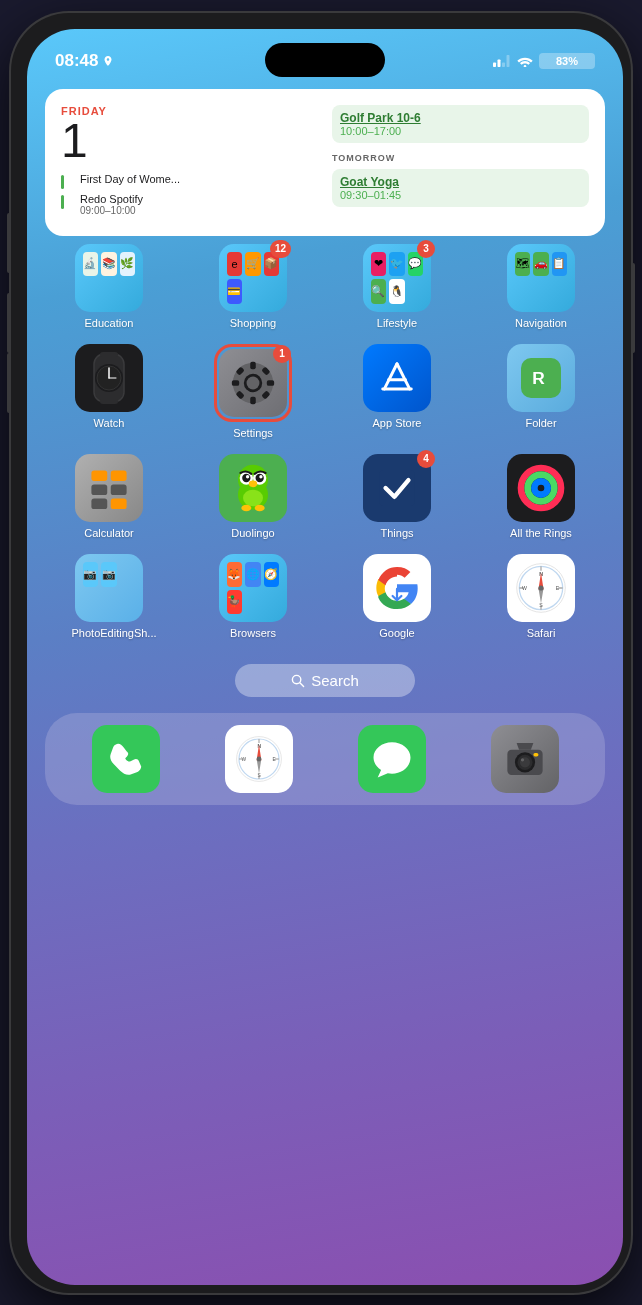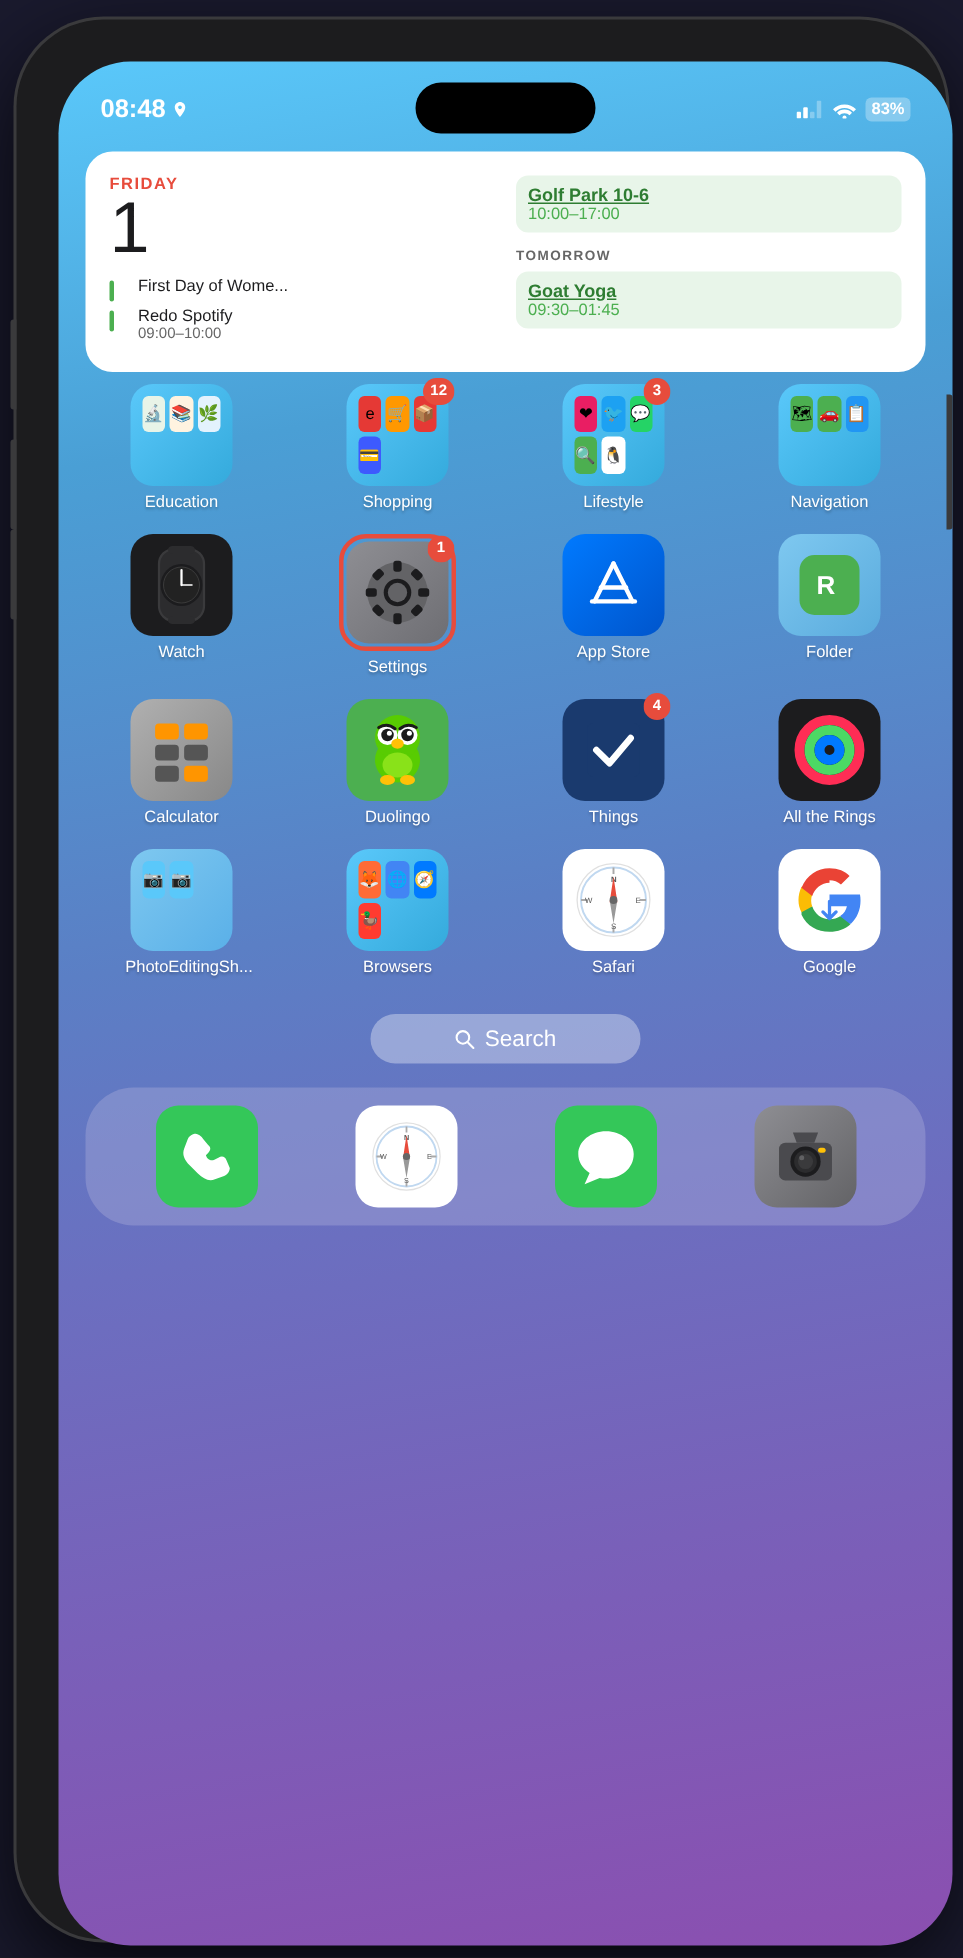--- a/index.html
+++ b/index.html
@@ -38,21 +38,21 @@
       right: -4px;
       top: 250px;
       width: 4px;
       height: 90px;
       background: #3a3a3c;
       border-radius: 0 2px 2px 0;
     }
     .phone-screen {
       width: 596px;
       height: 1256px;
-      margin: 28px;
+      margin: 16px;
       border-radius: 48px;
       overflow: hidden;
       background: linear-gradient(170deg, #5ac8fa 0%, #4a9fd5 20%, #5b7fc5 45%, #6b6fc0 60%, #7b5eb8 80%, #8b4fb0 100%);
       position: relative;
     }
     
     .status-bar {
       display: flex;
       justify-content: space-between;
       align-items: center;
@@ -75,21 +75,21 @@
       gap: 6px;
     }
     .status-icons svg {
       fill: white;
     }
     .battery-icon {
       display: flex;
       align-items: center;
       background: rgba(255,255,255,0.3);
       border-radius: 4px;
-      padding: 2px 4px;
+      padding: 2px 17px;
       font-size: 11px;
       color: white;
       font-weight: 600;
     }
     
     .dynamic-island {
       position: absolute;
       top: 14px;
       left: 50%;
       transform: translateX(-50%);
@@ -610,60 +610,60 @@
               <div class="sub-app" style="background:#007aff;">🧭</div>
               <div class="sub-app" style="background:#ff3b30;">🦆</div>
             </div>
           </div>
         </div>
         <div class="app-label">Browsers</div>
       </div>
 
       <div class="app-item">
         <div class="app-icon-wrapper">
-          <div class="app-icon bg-safari" style="background:white;">
-
-            <svg width="52" height="52" viewBox="0 0 60 60">
-              <circle cx="30" cy="30" r="28" fill="white" stroke="#e0e0e0" stroke-width="1"></circle>
-              <circle cx="30" cy="30" r="25" fill="none" stroke="#c0d8f0" stroke-width="1.5"></circle>
-
-              <line x1="30" y1="5" x2="30" y2="10" stroke="#aaa" stroke-width="1.5"></line>
-              <line x1="30" y1="50" x2="30" y2="55" stroke="#aaa" stroke-width="1.5"></line>
-              <line x1="5" y1="30" x2="10" y2="30" stroke="#aaa" stroke-width="1.5"></line>
-              <line x1="50" y1="30" x2="55" y2="30" stroke="#aaa" stroke-width="1.5"></line>
-
-              <text x="28" y="16" font-size="6" fill="#555" font-family="sans-serif" font-weight="bold">N</text>
-              <text x="28" y="52" font-size="6" fill="#555" font-family="sans-serif">S</text>
-              <text x="47" y="32" font-size="6" fill="#555" font-family="sans-serif">E</text>
-              <text x="8" y="32" font-size="6" fill="#555" font-family="sans-serif">W</text>
-
-              <polygon points="30,12 27,32 30,30 33,32" fill="#e74c3c"></polygon>
-              <polygon points="30,48 27,30 30,32 33,30" fill="#999"></polygon>
-              <circle cx="30" cy="30" r="3" fill="#666"></circle>
-            </svg>
-          </div>
-        </div>
-        <div class="app-label">Safari</div>
-      </div>
-
-      <div class="app-item">
-        <div class="app-icon-wrapper">
           <div class="app-icon bg-white-app">
 
             <svg width="44" height="44" viewBox="0 0 50 50">
               <path d="M48.5 25.5c0-1.6-.1-3.2-.4-4.7H25v8.9h13.2c-.6 3-2.3 5.5-4.9 7.2v6h7.9c4.6-4.2 7.3-10.5 7.3-17.4z" fill="#4285f4"></path>
               <path d="M25 49c6.5 0 11.9-2.1 15.9-5.7l-7.9-6c-2.1 1.4-4.8 2.3-7.9 2.3-6.1 0-11.3-4.1-13.1-9.7H3.8v6.2C7.8 44.9 15.9 49 25 49z" fill="#34a853"></path>
               <path d="M11.9 29.9c-.5-1.4-.8-2.9-.8-4.4s.3-3 .8-4.4v-6.2H3.8C2.3 18.3 1.5 21.5 1.5 25s.8 6.7 2.3 9.2l8.1-4.3z" fill="#fbbc05"></path>
               <path d="M25 10c3.3 0 6.3 1.1 8.7 3.3l6.5-6.5C36.9 3.2 31.5 1 25 1 15.9 1 7.8 6.1 3.8 15.8l8.1 6.2c1.9-5.7 7-9.9 13.1-10z" fill="#ea4335"></path>
 
               <path d="M25 26 L25 38 M20 34 L25 39 L30 34" stroke="#4285f4" stroke-width="2.5" fill="none" stroke-linecap="round" stroke-linejoin="round"></path>
             </svg>
           </div>
         </div>
         <div class="app-label">Google</div>
+      </div>
+
+      <div class="app-item">
+        <div class="app-icon-wrapper">
+          <div class="app-icon bg-safari" style="background:white;">
+
+            <svg width="52" height="52" viewBox="0 0 60 60">
+              <circle cx="30" cy="30" r="28" fill="white" stroke="#e0e0e0" stroke-width="1"></circle>
+              <circle cx="30" cy="30" r="25" fill="none" stroke="#c0d8f0" stroke-width="1.5"></circle>
+
+              <line x1="30" y1="5" x2="30" y2="10" stroke="#aaa" stroke-width="1.5"></line>
+              <line x1="30" y1="50" x2="30" y2="55" stroke="#aaa" stroke-width="1.5"></line>
+              <line x1="5" y1="30" x2="10" y2="30" stroke="#aaa" stroke-width="1.5"></line>
+              <line x1="50" y1="30" x2="55" y2="30" stroke="#aaa" stroke-width="1.5"></line>
+
+              <text x="28" y="16" font-size="6" fill="#555" font-family="sans-serif" font-weight="bold">N</text>
+              <text x="28" y="52" font-size="6" fill="#555" font-family="sans-serif">S</text>
+              <text x="47" y="32" font-size="6" fill="#555" font-family="sans-serif">E</text>
+              <text x="8" y="32" font-size="6" fill="#555" font-family="sans-serif">W</text>
+
+              <polygon points="30,12 27,32 30,30 33,32" fill="#e74c3c"></polygon>
+              <polygon points="30,48 27,30 30,32 33,30" fill="#999"></polygon>
+              <circle cx="30" cy="30" r="3" fill="#666"></circle>
+            </svg>
+          </div>
+        </div>
+        <div class="app-label">Safari</div>
       </div>
 
     </div>
 
     <div class="search-bar">
       <svg width="14" height="14" viewBox="0 0 20 20">
         <circle cx="8" cy="8" r="6" fill="none" stroke="white" stroke-width="2"></circle>
         <line x1="13" y1="13" x2="18" y2="18" stroke="white" stroke-width="2" stroke-linecap="round"></line>
       </svg>
       <span class="search-bar-text">Search</span>

